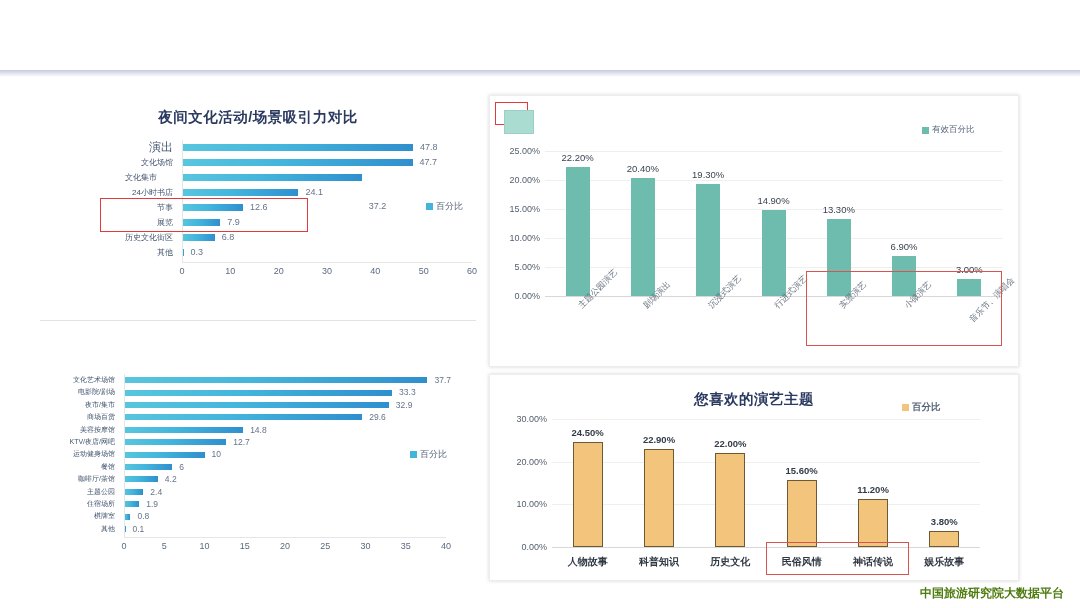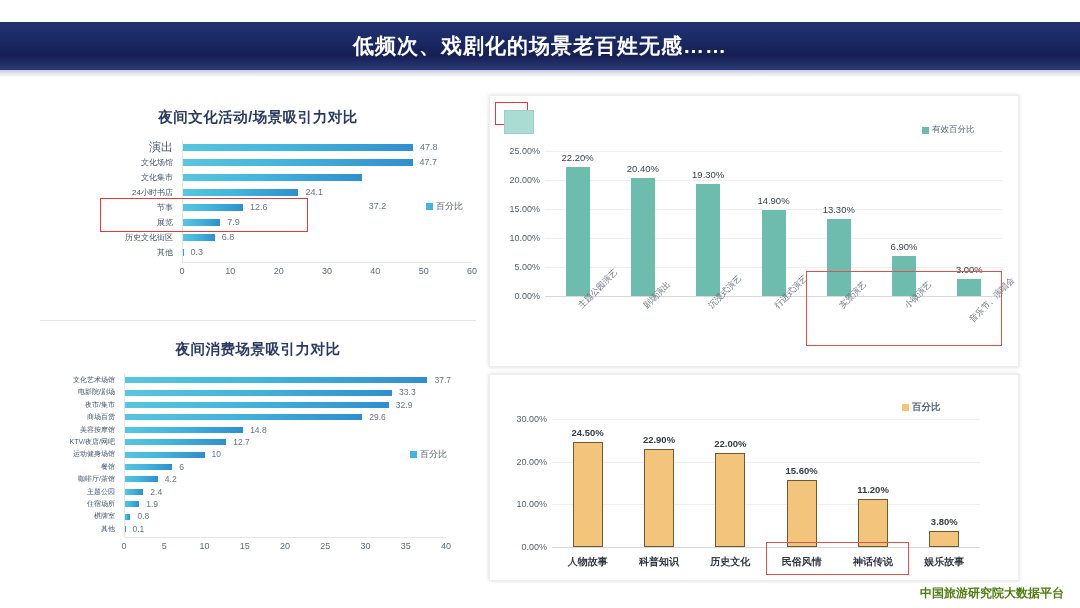--- a/index.html
+++ b/index.html
@@ -103,35 +103,32 @@
   .footer {
     position: absolute; right: 16px; bottom: 6px;
     font-size: 12px; font-weight: bold; color: #4d7c0f; white-space: nowrap;
   }
 </style>
 </head>
 <body>
 
 <div class="slide">
 
-  <div class="header">
-    <div class="header-title">低频次、戏剧化的场景老百姓无感……</div>
-  </div>
   <div class="header-shadow"></div>
 
   <div class="panel" id="panel-tl">
     <div class="chart-title" style="position:absolute;left:0;top:16px;width:100%;">夜间文化活动/场景吸引力对比</div>
     <div class="hbar-chart" id="hbar-tl">
         <div class="hbar-label" style="position: absolute; right: 304px; top: 48px; height: 15px; line-height: 15px; font-size: 12px;">演出</div>
         <div class="hbar-fill" style="position: absolute; left: 148px; top: 51.75px; width: 231.033px; height: 7.5px; transform: none;"></div>
         <div class="hbar-val" style="position: absolute; left: 382.033px; top: 48px; height: 15px; line-height: 15px; transform: none; font-size: 9px;">47.8</div>
         <div class="hbar-label" style="position: absolute; right: 304px; top: 63px; height: 15px; line-height: 15px; font-size: 8px;">文化场馆</div>
         <div class="hbar-fill" style="position: absolute; left: 148px; top: 66.75px; width: 230.55px; height: 7.5px; transform: none;"></div>
         <div class="hbar-val" style="position: absolute; left: 381.55px; top: 63px; height: 15px; line-height: 15px; transform: none; font-size: 9px;">47.7</div>
-        <div class="hbar-label" style="position: absolute; right: 304px; top: 78px; height: 15px; line-height: 15px; font-size: 8px;">文化集市</div>
+        <div class="hbar-label" style="position: absolute; right: 320px; top: 78px; height: 15px; line-height: 15px; font-size: 8px;">文化集市</div>
         <div class="hbar-fill" style="position: absolute; left: 148px; top: 81.75px; width: 179.8px; height: 7.5px; transform: none;"></div>
         <div class="hbar-val" style="position: absolute; left: 330.8px; top: 78px; height: 15px; line-height: 15px; transform: none; font-size: 9px; margin-top: 29px;">37.2</div>
         <div class="hbar-label" style="position: absolute; right: 304px; top: 93px; height: 15px; line-height: 15px; font-size: 8px;">24小时书店</div>
         <div class="hbar-fill" style="position: absolute; left: 148px; top: 96.75px; width: 116.483px; height: 7.5px; transform: none;"></div>
         <div class="hbar-val" style="position: absolute; left: 267.483px; top: 93px; height: 15px; line-height: 15px; transform: none; font-size: 9px;">24.1</div>
         <div class="hbar-label" style="position: absolute; right: 304px; top: 108px; height: 15px; line-height: 15px; font-size: 8px;">节事</div>
         <div class="hbar-fill" style="position: absolute; left: 148px; top: 111.75px; width: 60.9px; height: 7.5px; transform: none;"></div>
         <div class="hbar-val" style="position: absolute; left: 211.9px; top: 108px; height: 15px; line-height: 15px; transform: none; font-size: 9px;">12.6</div>
         <div class="hbar-label" style="position: absolute; right: 304px; top: 123px; height: 15px; line-height: 15px; font-size: 8px;">展览</div>
         <div class="hbar-fill" style="position: absolute; left: 148px; top: 126.75px; width: 38.1833px; height: 7.5px; transform: none;"></div>
@@ -154,21 +151,20 @@
         <div class="legend-box" style="left: 392px; top: 108px;">
           <span class="legend-swatch" style="background:#43b4dc"></span>
           <span class="legend-text">百分比</span>
         </div>
         <div class="redbox" style="left: 66px; top: 106px; width: 208px; height: 34px;"></div>
       </div>
   </div>
   <div class="hairline"></div>
 
   <div class="panel" id="panel-bl">
-    <div class="chart-title" style="position:absolute;left:0;top:18px;width:100%;">夜间消费场景吸引力对比</div>
     <div class="hbar-chart" id="hbar-bl">
         <div class="hbar-label" style="position: absolute; right: 362px; top: 52px; height: 12.4px; line-height: 12.4px; font-size: 7px;">文化艺术场馆</div>
         <div class="hbar-fill" style="position: absolute; left: 90px; top: 55.2px; width: 303.485px; height: 6px; transform: none;"></div>
         <div class="hbar-val" style="position: absolute; left: 396.485px; top: 52px; height: 12.4px; line-height: 12.4px; transform: none; font-size: 8.5px;">37.7</div>
         <div class="hbar-label" style="position: absolute; right: 362px; top: 64.4px; height: 12.4px; line-height: 12.4px; font-size: 7px;">电影院/剧场</div>
         <div class="hbar-fill" style="position: absolute; left: 90px; top: 67.6px; width: 268.065px; height: 6px; transform: none;"></div>
         <div class="hbar-val" style="position: absolute; left: 361.065px; top: 64.4px; height: 12.4px; line-height: 12.4px; transform: none; font-size: 8.5px;">33.3</div>
         <div class="hbar-label" style="position: absolute; right: 362px; top: 76.8px; height: 12.4px; line-height: 12.4px; font-size: 7px;">夜市/集市</div>
         <div class="hbar-fill" style="position: absolute; left: 90px; top: 80px; width: 264.845px; height: 6px; transform: none;"></div>
         <div class="hbar-val" style="position: absolute; left: 357.845px; top: 76.8px; height: 12.4px; line-height: 12.4px; transform: none; font-size: 8.5px;">32.9</div>
@@ -260,20 +256,21 @@
           <span class="legend-text" style="font-size: 8.5px; font-weight: normal;">有效百分比</span>
         </div>
         <div class="redbox thin" style="left: 316.143px; top: 175px; width: 195.857px; height: 75px;"></div>
       </div>
 
     <div class="redbox" style="left:5px;top:6px;width:33px;height:23px;"></div>
     <div class="teal-square" style="left:14px;top:14px;width:30px;height:24px;"></div>
   </div>
 
   <div class="panel panel-shadow" id="panel-br">
+    <div class="chart-title" style="position:absolute;left:0;top:15px;width:100%;">您喜欢的演艺主题</div>
     <div class="vbar-chart" id="vbar-br">
         <div class="grid-line" style="left: 62px; top: 172px; width: 428px; background: rgb(216, 216, 216);"></div>
         <div class="ylab" style="right: 471px; top: 172px;">0.00%</div>
         <div class="grid-line" style="left: 62px; top: 129.333px; width: 428px;"></div>
         <div class="ylab" style="right: 471px; top: 129.333px;">10.00%</div>
         <div class="grid-line" style="left: 62px; top: 86.6667px; width: 428px;"></div>
         <div class="ylab" style="right: 471px; top: 86.6667px;">20.00%</div>
         <div class="grid-line" style="left: 62px; top: 44px; width: 428px;"></div>
         <div class="ylab" style="right: 471px; top: 44px;">30.00%</div>
         <div class="vbar orange" style="left: 82.6667px; top: 67.4667px; width: 30px; height: 104.533px; bottom: auto;"></div>

